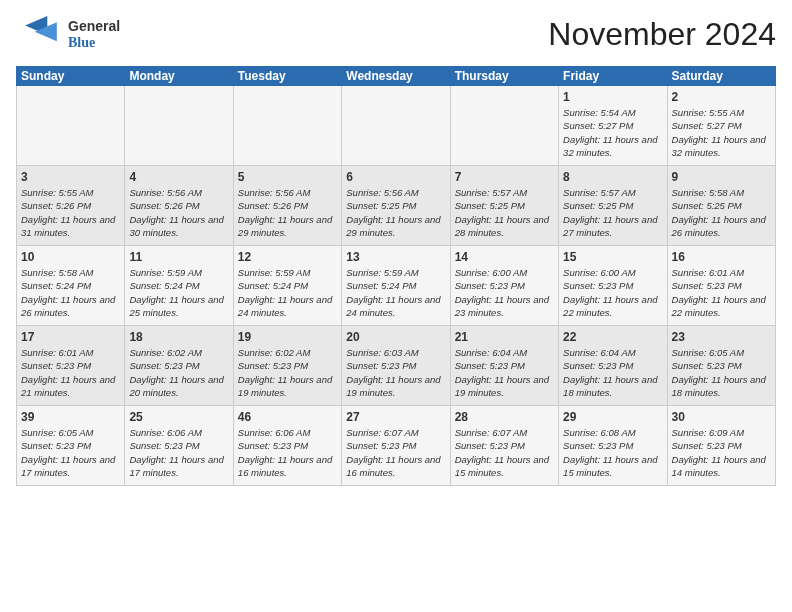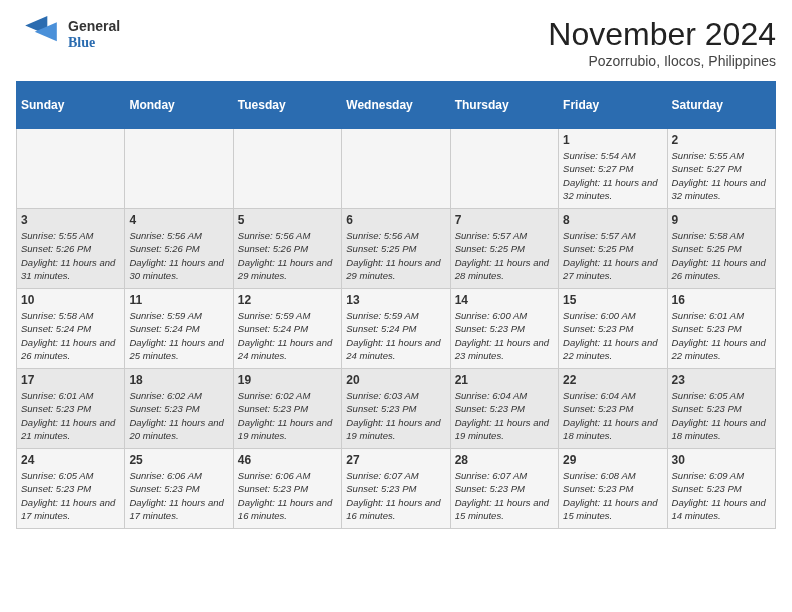--- a/index.html
+++ b/index.html
@@ -36,21 +36,21 @@
     table {
       width: 100%;
       border-collapse: collapse;
       table-layout: fixed;
     }
     thead tr th {
       background-color: #2b6cb0;
       color: #fff;
       font-size: 12px;
       font-weight: bold;
-      padding: 16px 4px;
+      padding: 2px 4px;
       text-align: left;
       border: 1px solid #2b6cb0;
     }
     tbody tr td {
       border: 1px solid #ccc;
       vertical-align: top;
       padding: 4px;
       font-size: 10px;
       color: #333;
       height: 80px;
@@ -88,21 +88,20 @@
       <polygon points="6,10 20,4 20,16" fill="#4a90d9"></polygon>
     </svg>
     <div>
       <div style="font-size:14px;font-weight:bold;color:#333;line-height:1.2;">General</div>
       <div style="font-size:14px;font-weight:bold;color:#2b6cb0;line-height:1.2;font-family:Liberation Serif, serif;">Blue</div>
     </div>
   </div>
 </div>
   <div class="title-block">
     <div class="month-year">November 2024</div>
-    <div class="location">Pozorrubio, Ilocos, Philippines</div>
   </div>
 </div>
 
 <table>
   <thead>
     <tr>
     <th>Sunday</th>
         <th>Monday</th>
         <th>Tuesday</th>
         <th>Wednesday</th>
@@ -258,21 +257,21 @@
         </td>
         <td>
           <span class="day-num">23</span>
           <div class="day-info" style="white-space: pre-line;">Sunrise: 6:05 AM
 Sunset: 5:23 PM
 Daylight: 11 hours and 18 minutes.</div>
         </td>
       </tr>
       <tr>
         <td>
-          <span class="day-num">24</span>
+          <span class="day-num">39</span>
           <div class="day-info" style="white-space: pre-line;">Sunrise: 6:05 AM
 Sunset: 5:23 PM
 Daylight: 11 hours and 17 minutes.</div>
         </td>
         <td>
           <span class="day-num">25</span>
           <div class="day-info" style="white-space: pre-line;">Sunrise: 6:06 AM
 Sunset: 5:23 PM
 Daylight: 11 hours and 17 minutes.</div>
         </td>

